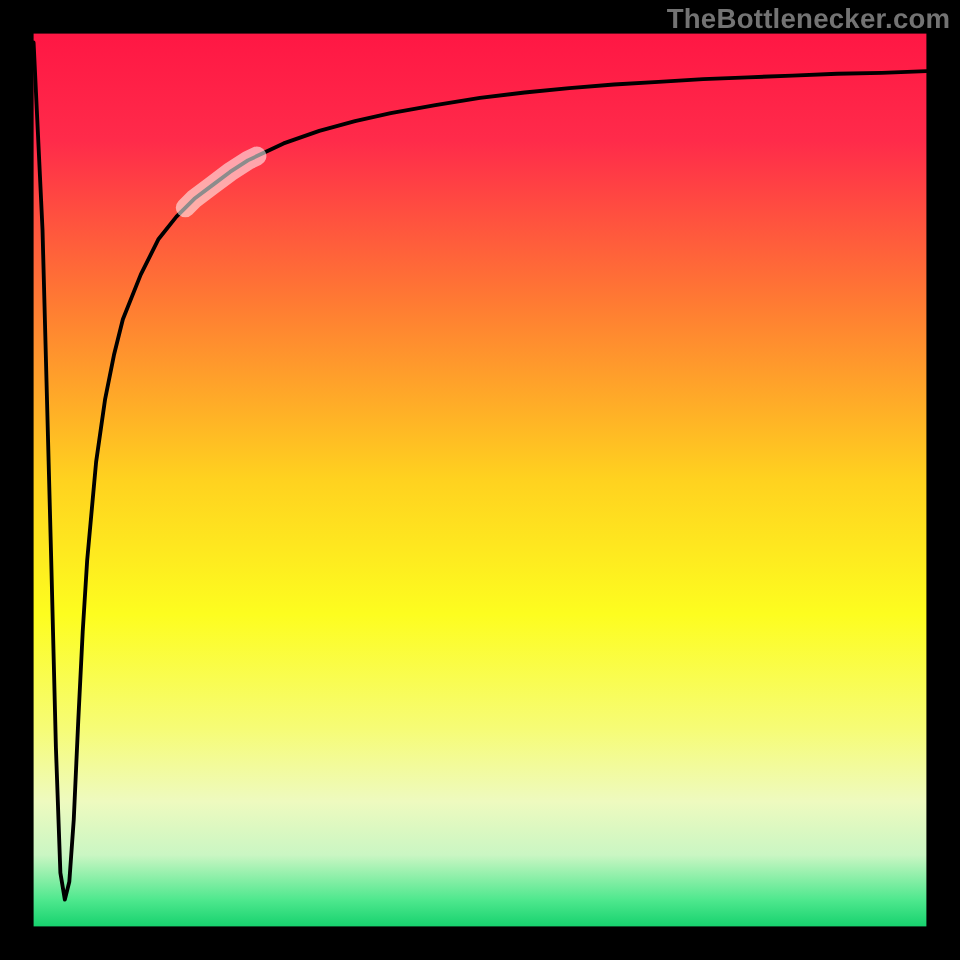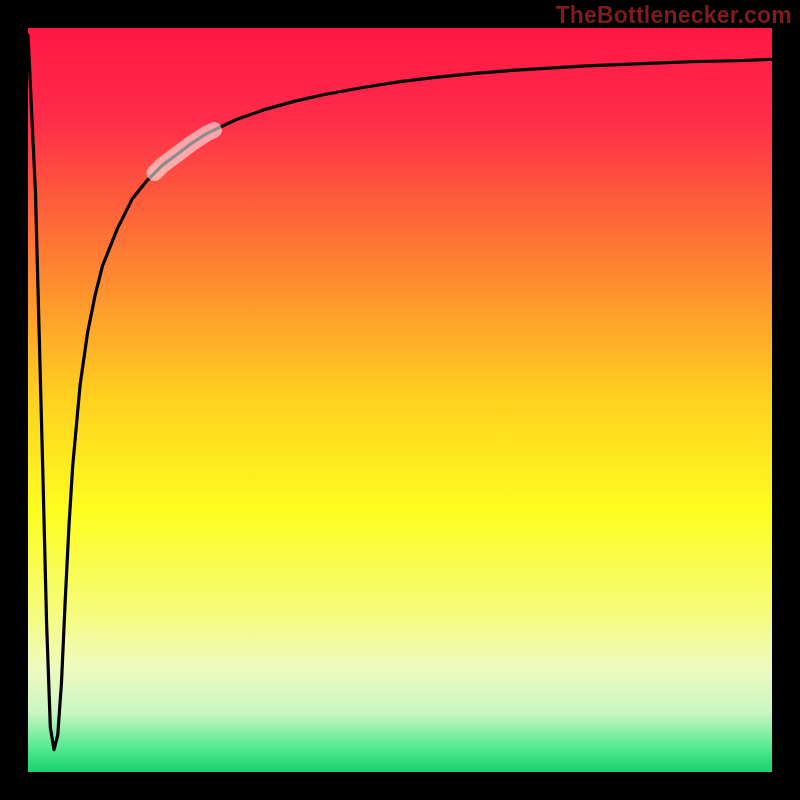--- a/index.html
+++ b/index.html
@@ -13,21 +13,21 @@
   }
   .root {
     position: relative;
     width: 800px;
     height: 800px;
   }
   .watermark {
     position: absolute;
     top: 2px;
     right: 8px;
-    color: #7f1d1d;
+    color: #737373;
     font-size: 23px;
     font-weight: 600;
     letter-spacing: 0.2px;
     z-index: 5;
   }
   .chart-frame {
     position: absolute;
     left: 0;
     top: 0;
     width: 800px;

